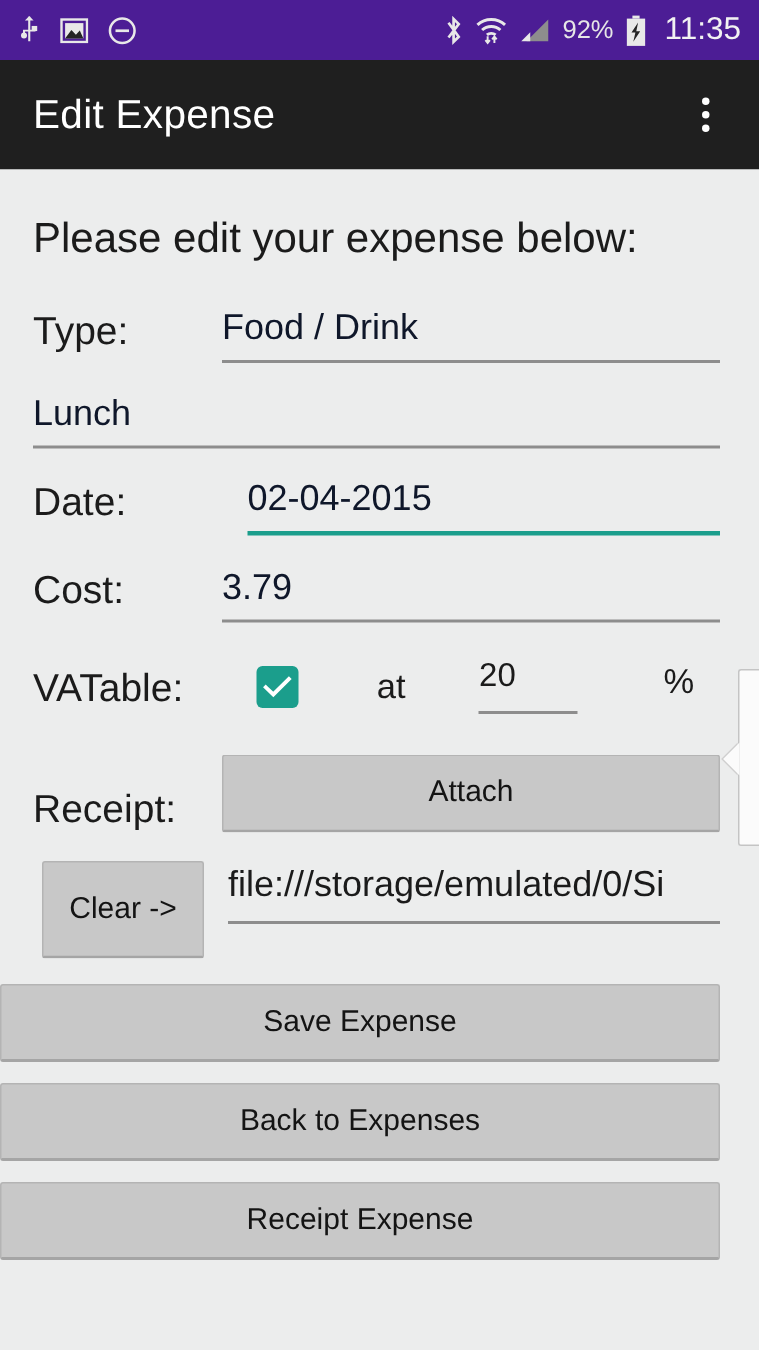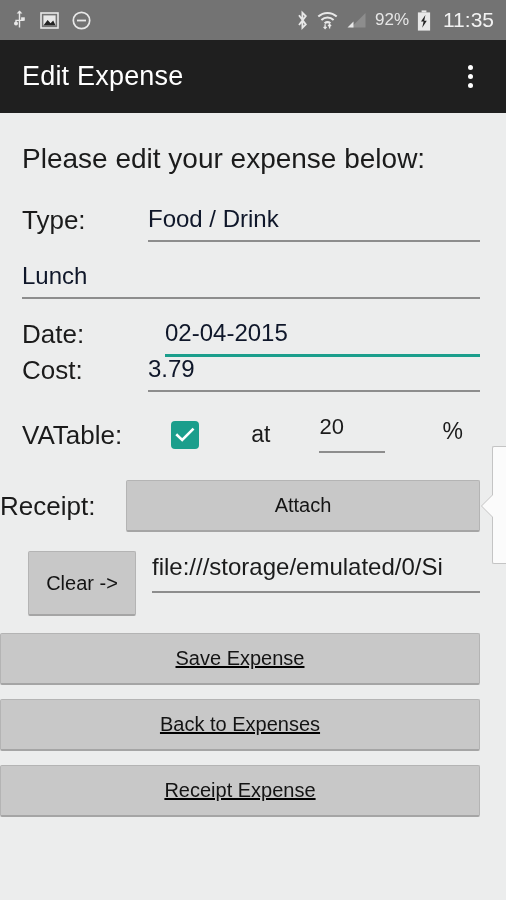--- a/index.html
+++ b/index.html
@@ -11,21 +11,21 @@
     height: 900px;
     background: #eceded;
     font-family: "Liberation Sans", sans-serif;
     overflow: hidden;
     position: relative;
   }
 
   
   #status-bar {
     height: 40px;
-    background: #737373;
+    background: #4c1d95;
     display: flex;
     align-items: center;
     padding: 0 12px;
     box-sizing: border-box;
     position: relative;
   }
   #status-left {
     display: flex;
     align-items: center;
     gap: 13px;
@@ -137,21 +137,21 @@
   }
   .underline.focused {
     height: 3px;
     background: #1b9e8c;
   }
 
   
   #row-type { margin-top: 32px; }
   #row-details { margin-top: 22px; }
   #row-date { margin-top: 22px; gap: 17px; }
-  #row-cost { }
+  #row-cost { margin-top: 23px; }
   #row-vat { margin-top: 24px; gap: 41px; }
 
   
   #row-vat {
     align-items: center;
     padding-left: 22px;
     display: flex;
   }
   #vat-label {
     font-size: 26px;
@@ -208,21 +208,22 @@
     text-align: center;
     cursor: pointer;
     box-sizing: border-box;
     display: flex;
     align-items: center;
     justify-content: center;
   }
 
   #row-receipt {
     display: flex;
-    align-items: center;
+    align-items: flex-end;
+    padding-left: 22px;
     margin-top: 27px;
   }
   #receipt-label {
     font-size: 26px;
     color: #1b1b1b;
     width: 126px;
     flex: 0 0 126px;
   }
   #attach-button {
     flex: 1;
@@ -253,21 +254,20 @@
     color: #1b1b1b;
     line-height: 1;
     padding-bottom: 12px;
     white-space: nowrap;
     overflow: hidden;
   }
 
   .action-button-wrap {
     padding-right: 26px;
     margin-top: 14px;
-    text-decoration: underline;
   }
   .action-button-wrap .btn {
     width: 100%;
     height: 52px;
   }
   #save-expense-wrap { margin-top: 17px; }
 
   
   #edge-popup {
     position: absolute;

